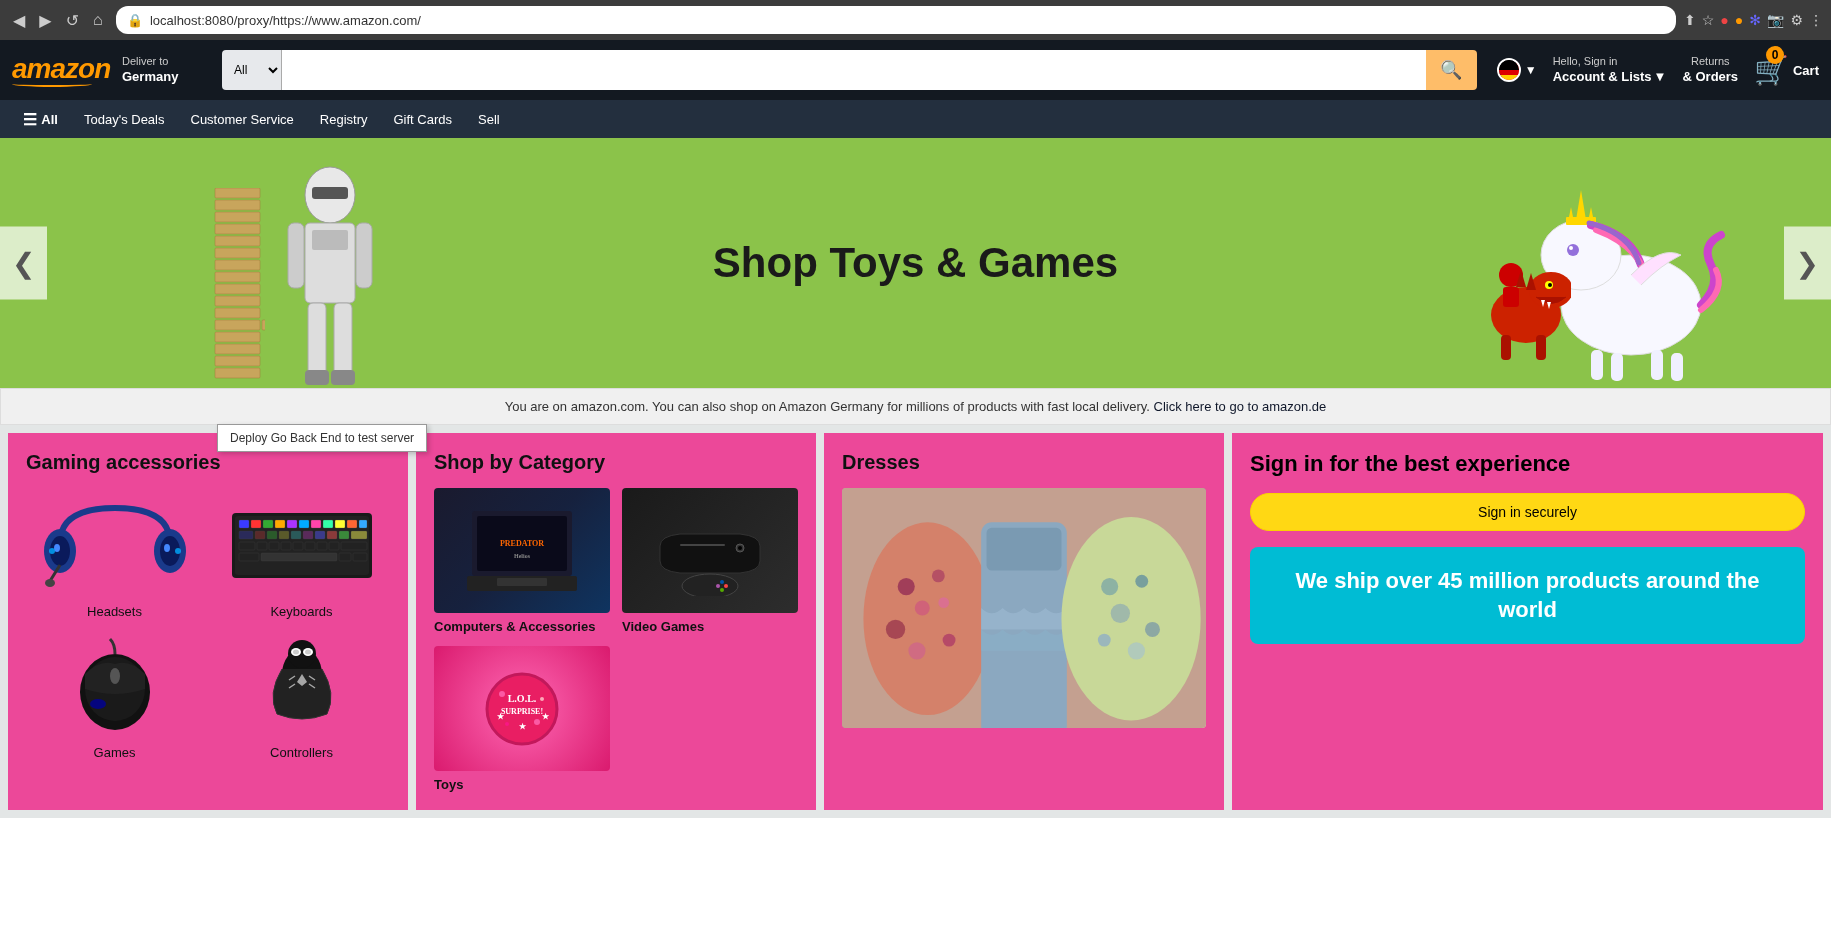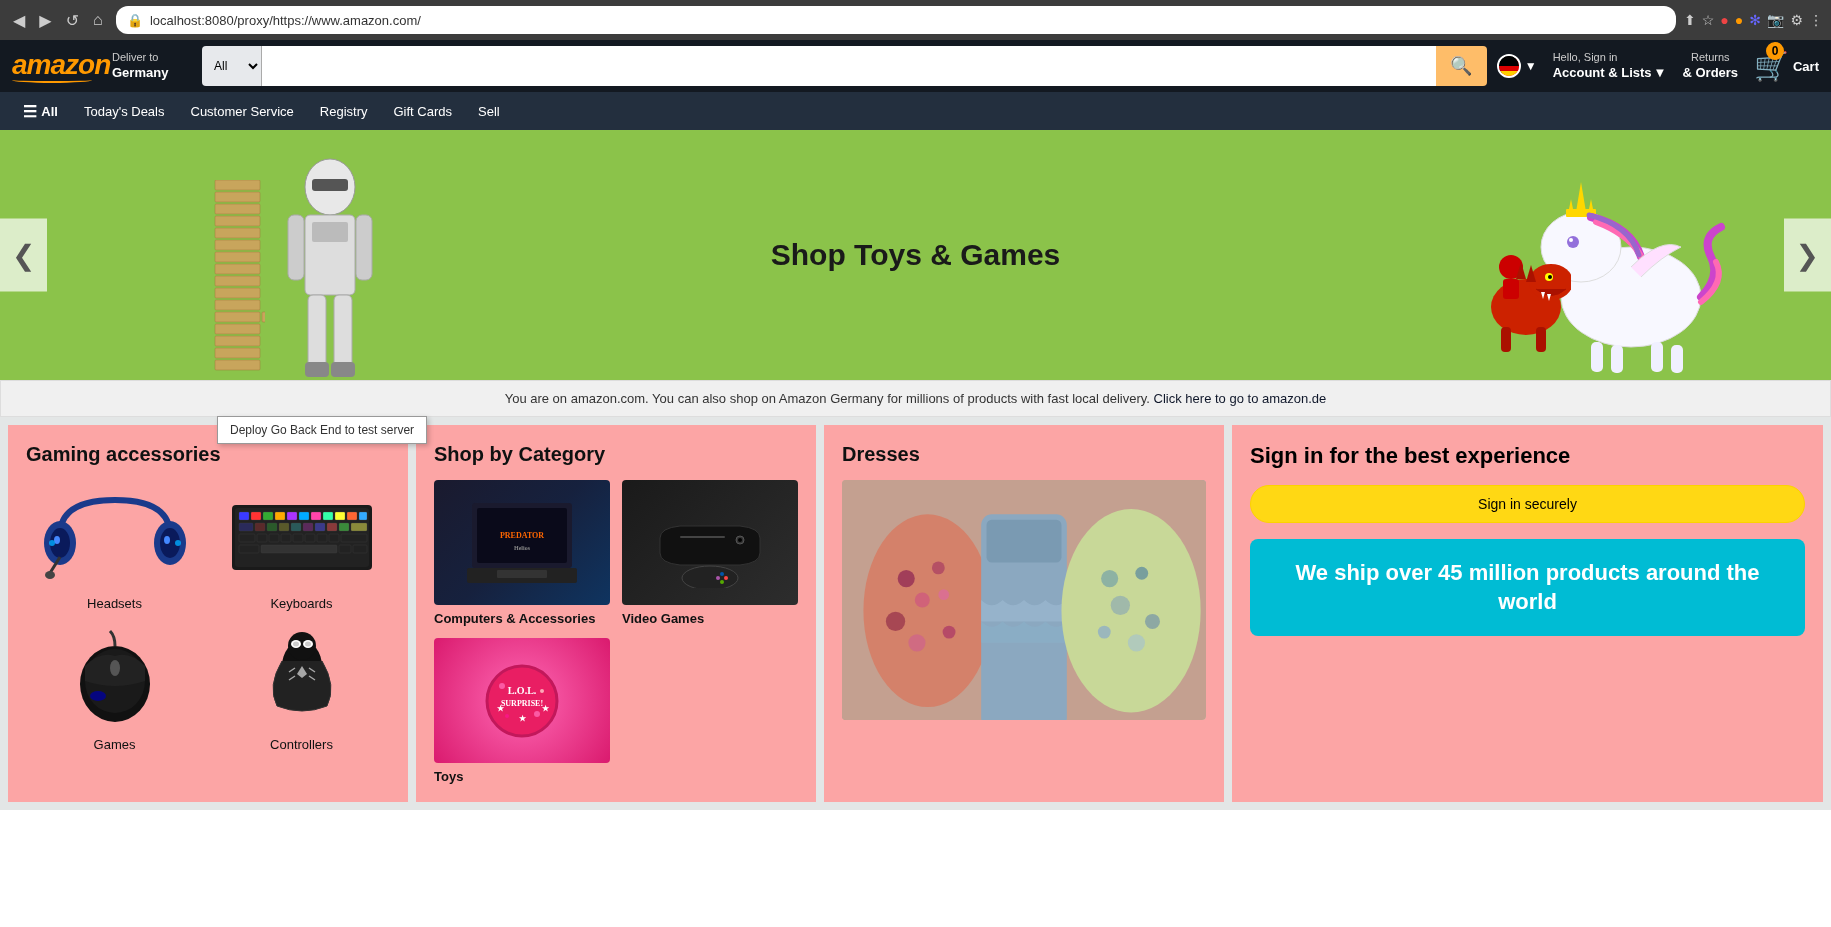--- a/index.html
+++ b/index.html
@@ -39,21 +39,22 @@
     .browser-address-text { color: #333; font-size: 13px; }
     .browser-icons-right { display: flex; gap: 6px; align-items: center; }
     .browser-icon { color: #ccc; font-size: 14px; cursor: pointer; }
 
     
     .amazon-header {
       background: #131921;
       display: flex;
       align-items: center;
       padding: 8px 12px;
-      height: 52px;
+      gap: 10px;
+      height: 60px;
     }
     .amazon-logo {
       color: #ff9900;
       font-size: 28px;
       font-weight: bold;
       font-style: italic;
       letter-spacing: -1px;
       min-width: 100px;
     }
     .deliver-to {
@@ -149,21 +150,21 @@
     .hero-banner {
       background: #8bc34a;
       position: relative;
       height: 250px;
       display: flex;
       align-items: center;
       justify-content: center;
       overflow: hidden;
     }
     .hero-text {
-      font-size: 30px;
+      font-size: 42px;
       font-weight: bold;
       color: #1a1a1a;
       z-index: 2;
       text-align: left;
     }
     .hero-nav-btn {
       position: absolute;
       top: 50%;
       transform: translateY(-50%);
       background: rgba(255,255,255,0.7);
@@ -205,21 +206,21 @@
     
     .main-content {
       display: grid;
       grid-template-columns: 400px 400px 400px 1fr;
       gap: 0;
       background: #e3e6e6;
       padding: 8px;
       gap: 8px;
     }
     .content-card {
-      background: #fca5a5;
+      background: #ec4899;
       padding: 18px;
       min-height: 300px;
     }
     .card-title {
       font-size: 20px;
       font-weight: bold;
       color: #0f1111;
       margin-bottom: 14px;
     }
 

